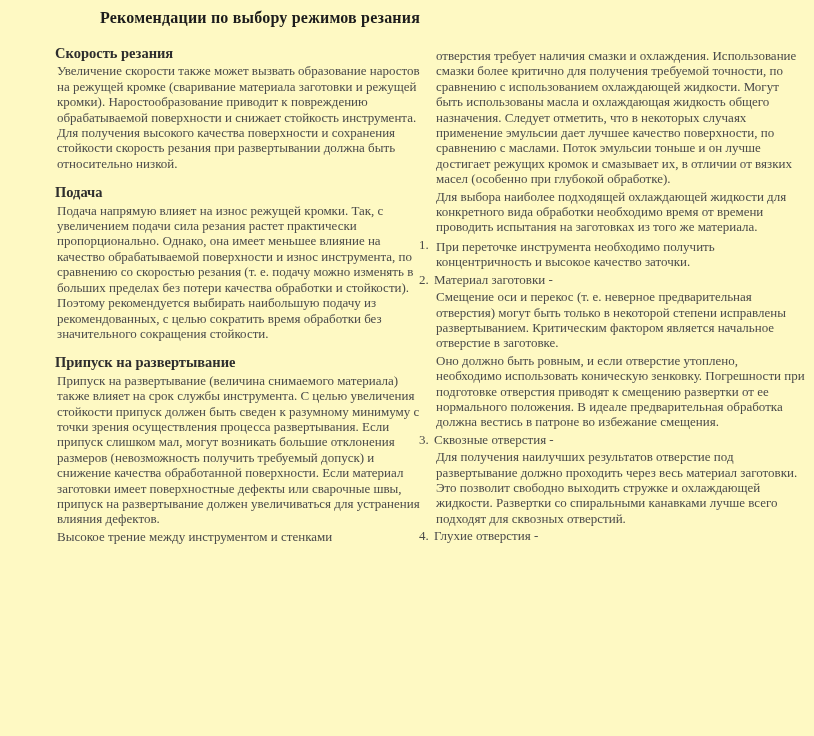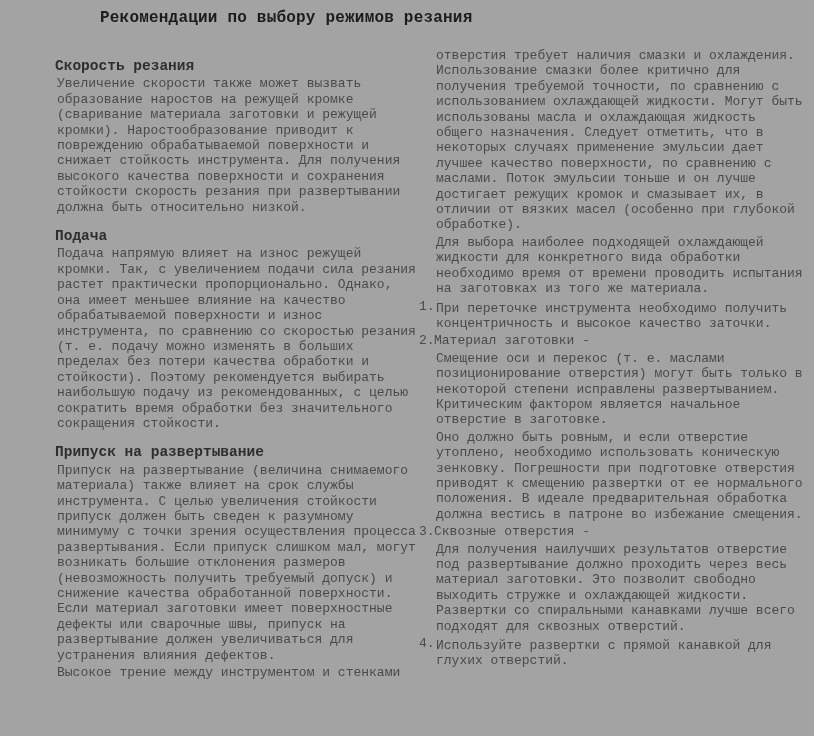--- a/index.html
+++ b/index.html
@@ -4,23 +4,23 @@
 <style>
   html, body {
     margin: 0;
     padding: 0;
     background: #ffffff;
   }
   .page {
     position: relative;
     width: 814px;
     height: 736px;
-    background: #a3a3a3;
+    background: #fef9c3;
     overflow: hidden;
-    font-family: Liberation Mono, monospace;
+    font-family: Liberation Serif, serif;
     color: #4a4a4a;
   }
   .doc-title {
     position: absolute;
     left: 100px;
     top: 9px;
     margin: 0;
     font-size: 16px;
     font-weight: bold;
     color: #1c1c1c;
@@ -39,21 +39,21 @@
     color: #4a4a4a;
   }
   .col-left  { width: 368px; }
   .col-right { width: 374px; }
   .section-heading {
     margin: 14px 0 2px 0;
     font-size: 14.5px;
     font-weight: bold;
     color: #2e2e2e;
   }
-  .section:first-child .section-heading { margin-top: 13px; }
+  .section:first-child .section-heading { margin-top: 0; }
   .col p { margin: 2px; }
   .conditions-heading { margin-top: 22px; }
   .num-list {
     list-style: none;
     margin: 0 0 0 -15px;
     padding: 0;
   }
   .num-item { display: flex; }
   .num-item .num {
     flex: none;
@@ -108,37 +108,37 @@
             <span class="num">1.</span>
             <div class="item-body">
               <p>При переточке инструмента необходимо получить концентричность и высокое качество заточки.</p>
             </div>
           </li>
 
           <li class="num-item">
             <span class="num">2.</span>
             <div class="item-body">
               <div>Материал заготовки -</div>
-              <p>Смещение оси и перекос (т. е. маслами позиционирование отверстия) могут быть только в некоторой степени исправлены развертыванием. Критическим фактором является начальное отверстие в заготовке.</p>
+              <p>Смещение оси и перекос (т. е. неверное предварительная отверстия) могут быть только в некоторой степени исправлены развертыванием. Критическим фактором является начальное отверстие в заготовке.</p>
               <p>Оно должно быть ровным, и если отверстие утоплено, необходимо использовать коническую зенковку. Погрешности при подготовке отверстия приводят к смещению развертки от ее нормального положения. В идеале предварительная обработка должна вестись в патроне во избежание смещения.</p>
             </div>
           </li>
 
           <li class="num-item">
             <span class="num">3.</span>
             <div class="item-body">
               <div>Сквозные отверстия -</div>
               <p>Для получения наилучших результатов отверстие под развертывание должно проходить через весь материал заготовки. Это позволит свободно выходить стружке и охлаждающей жидкости. Развертки со спиральными канавками лучше всего подходят для сквозных отверстий.</p>
             </div>
           </li>
 
           <li class="num-item">
             <span class="num">4.</span>
             <div class="item-body">
-              <p>Используйте развертки с прямой канавкой для глухих отверстий.</p>
+              <div>Глухие отверстия -</div>
             </div>
           </li>
 
         </ol>
       </div>
 
     </div>
   </div>
 </div>
 

